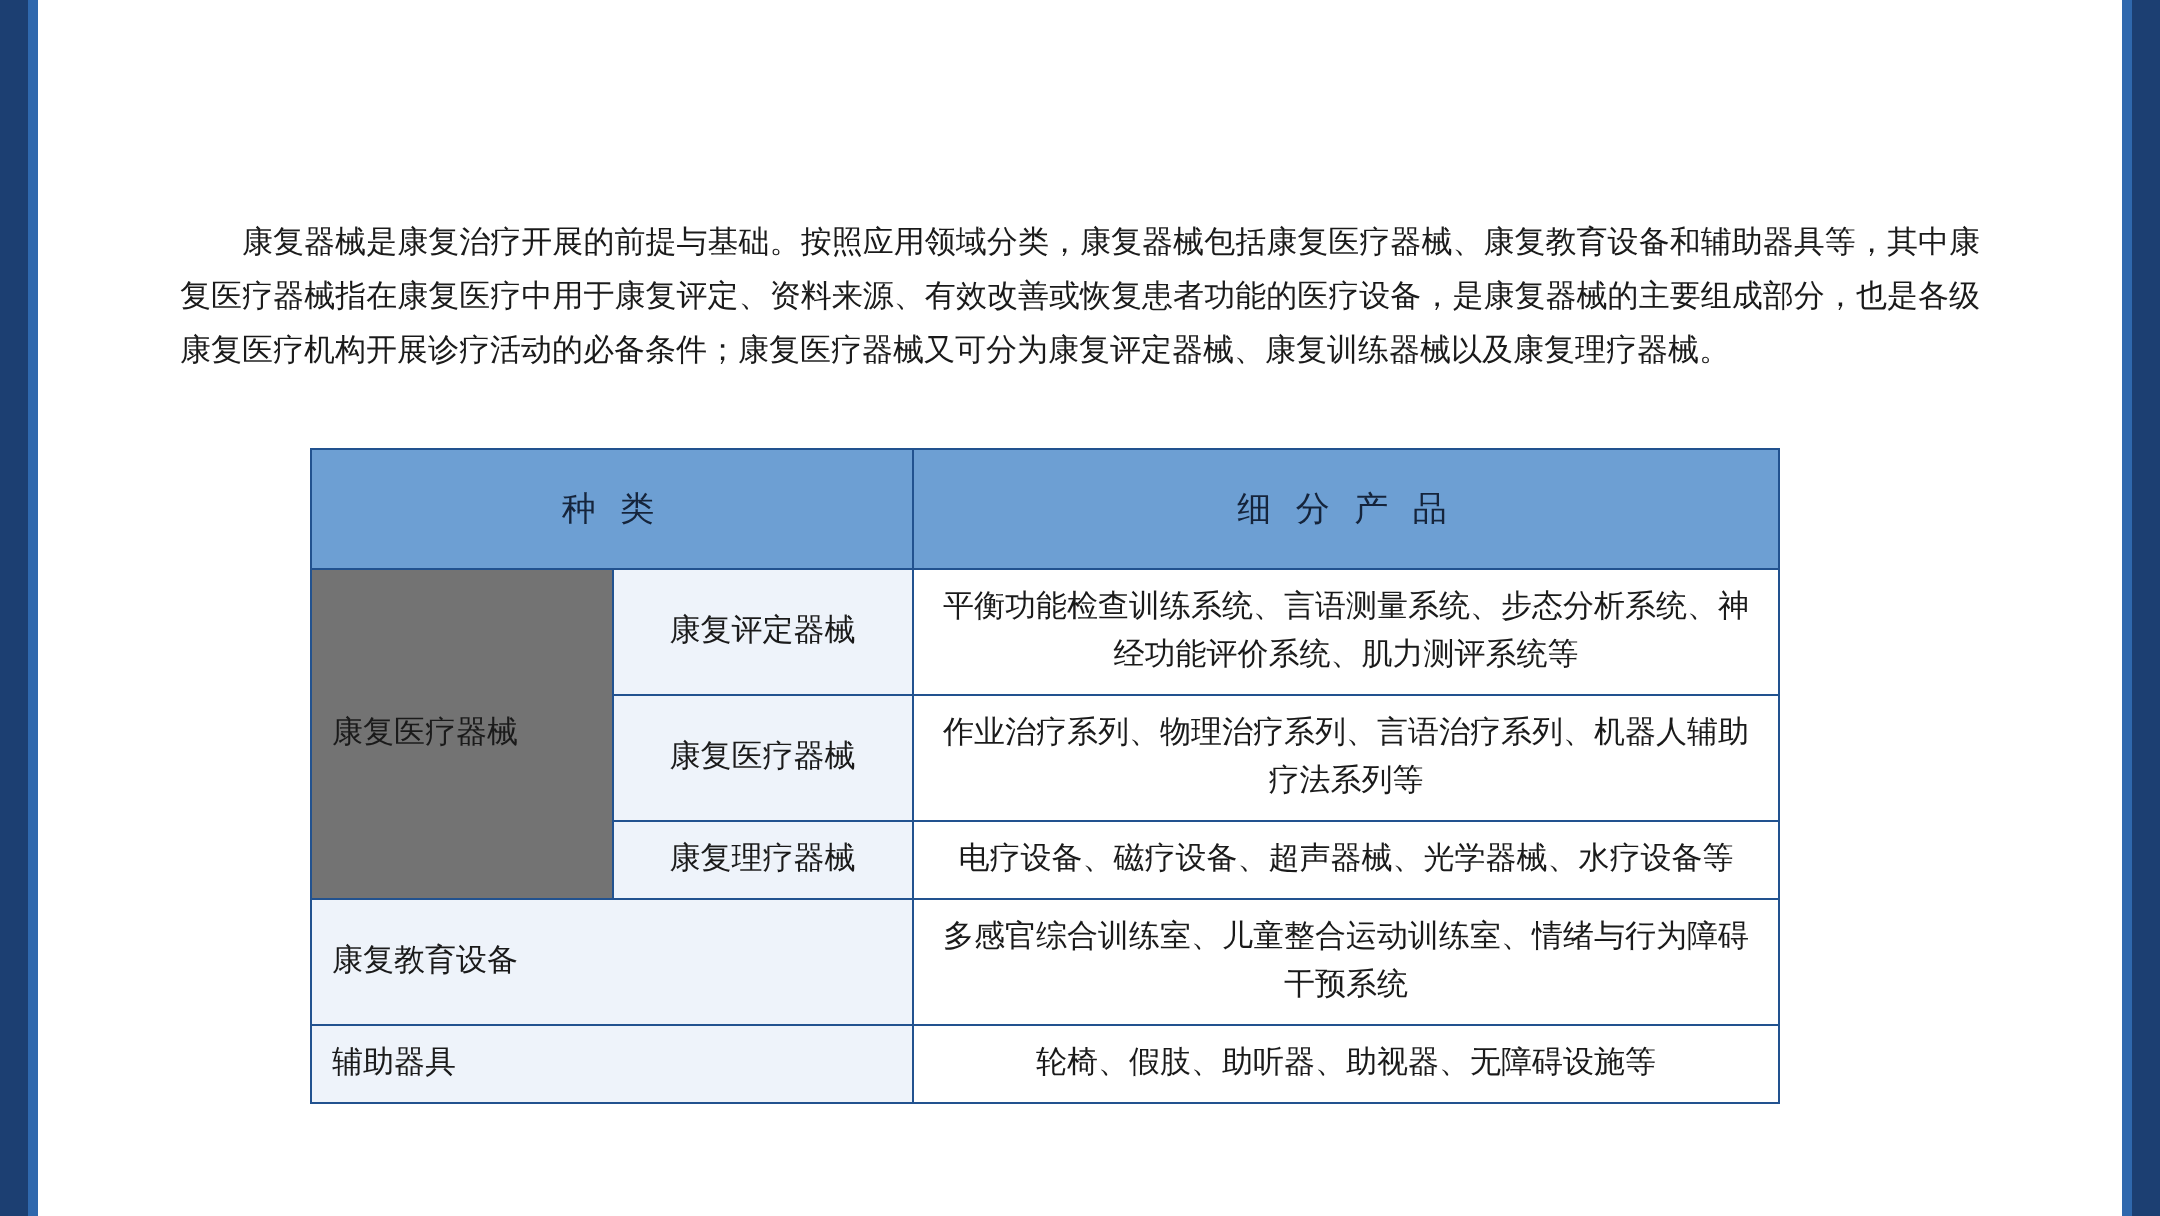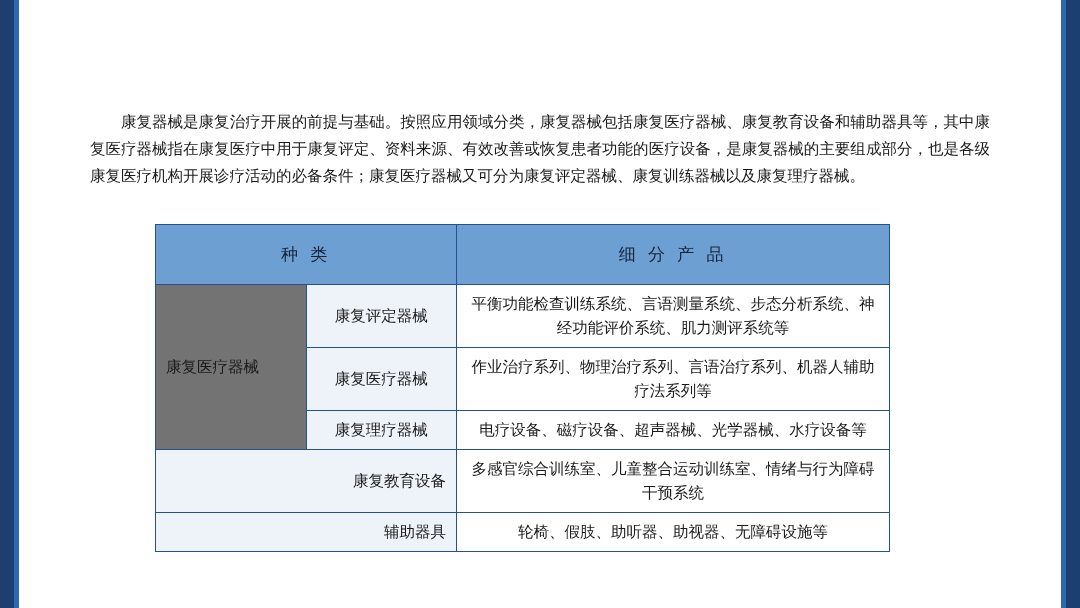--- a/index.html
+++ b/index.html
@@ -116,21 +116,21 @@
     background: #eef3fa;
     text-align: center;
     width: 130px;
   }
   td.detail {
     background: #ffffff;
     text-align: center;
   }
   td.cat-wide {
     background: #eef3fa;
-    text-align: right;
+    text-align: left;
   }
   .caption {
     position: absolute;
     left: 155px;
     top: 540px;
     width: 735px;
     text-align: center;
     font-size: 12.5px;
     color: #3a3a3a;
     font-family: "Liberation Sans", sans-serif;

